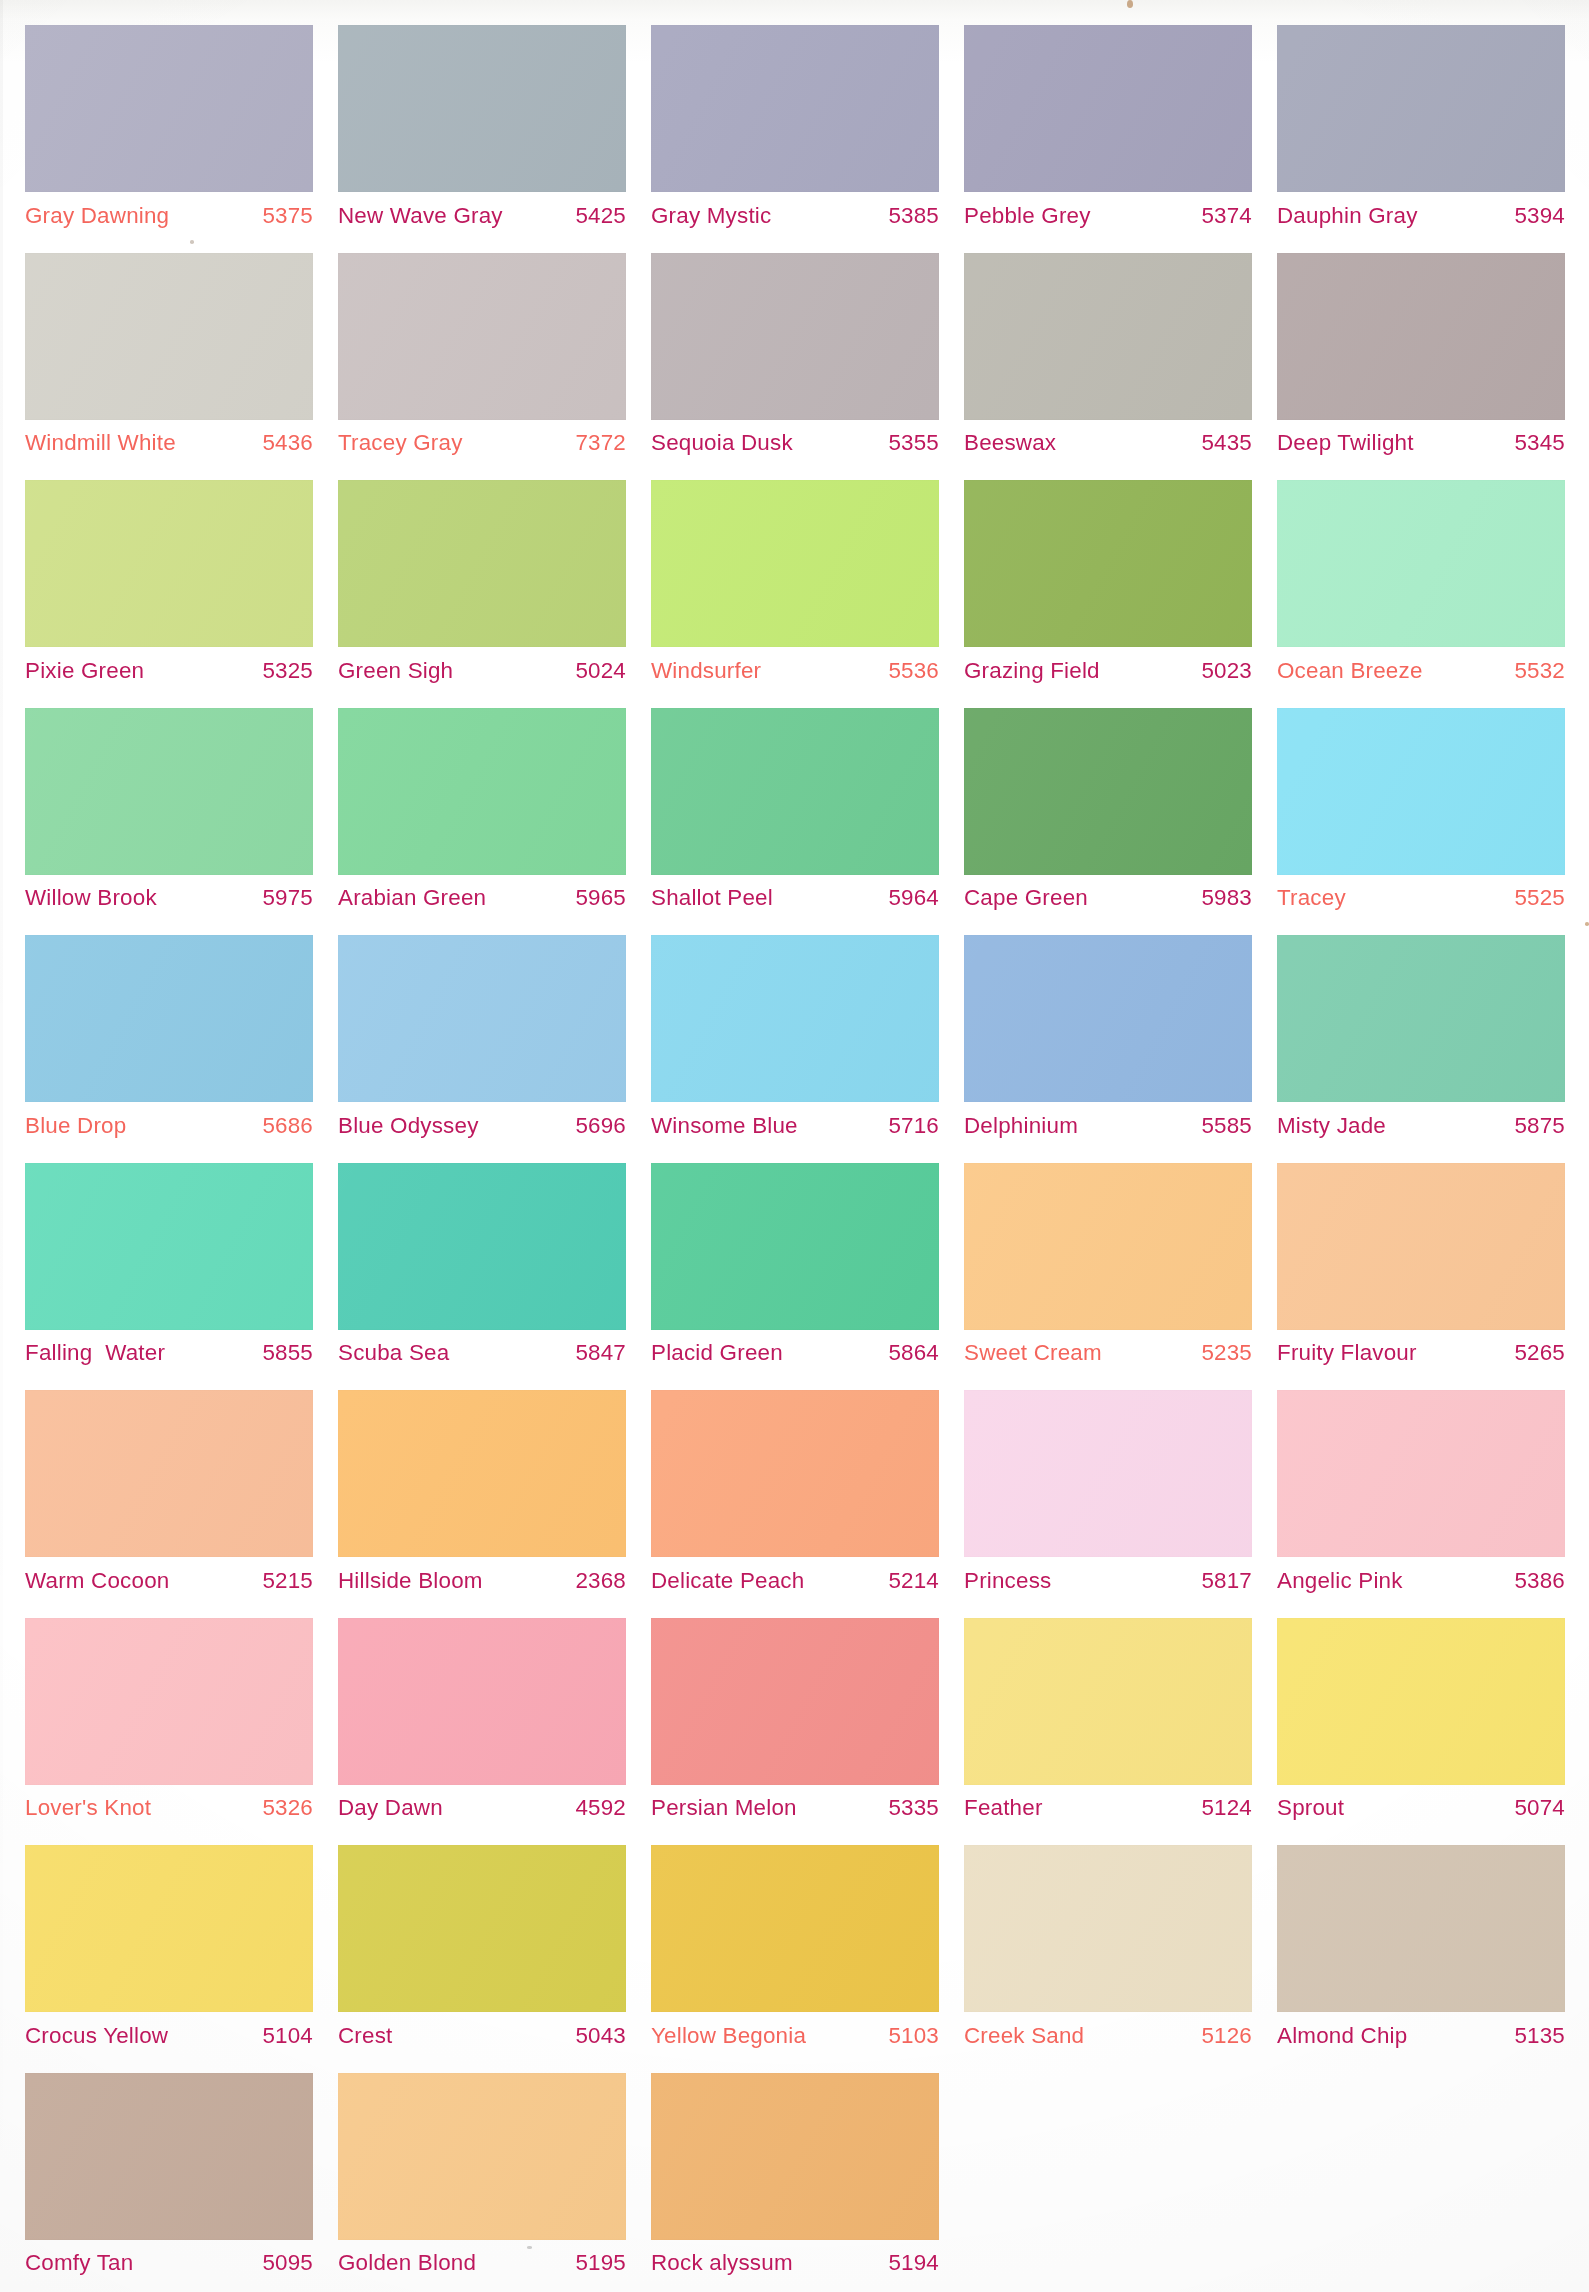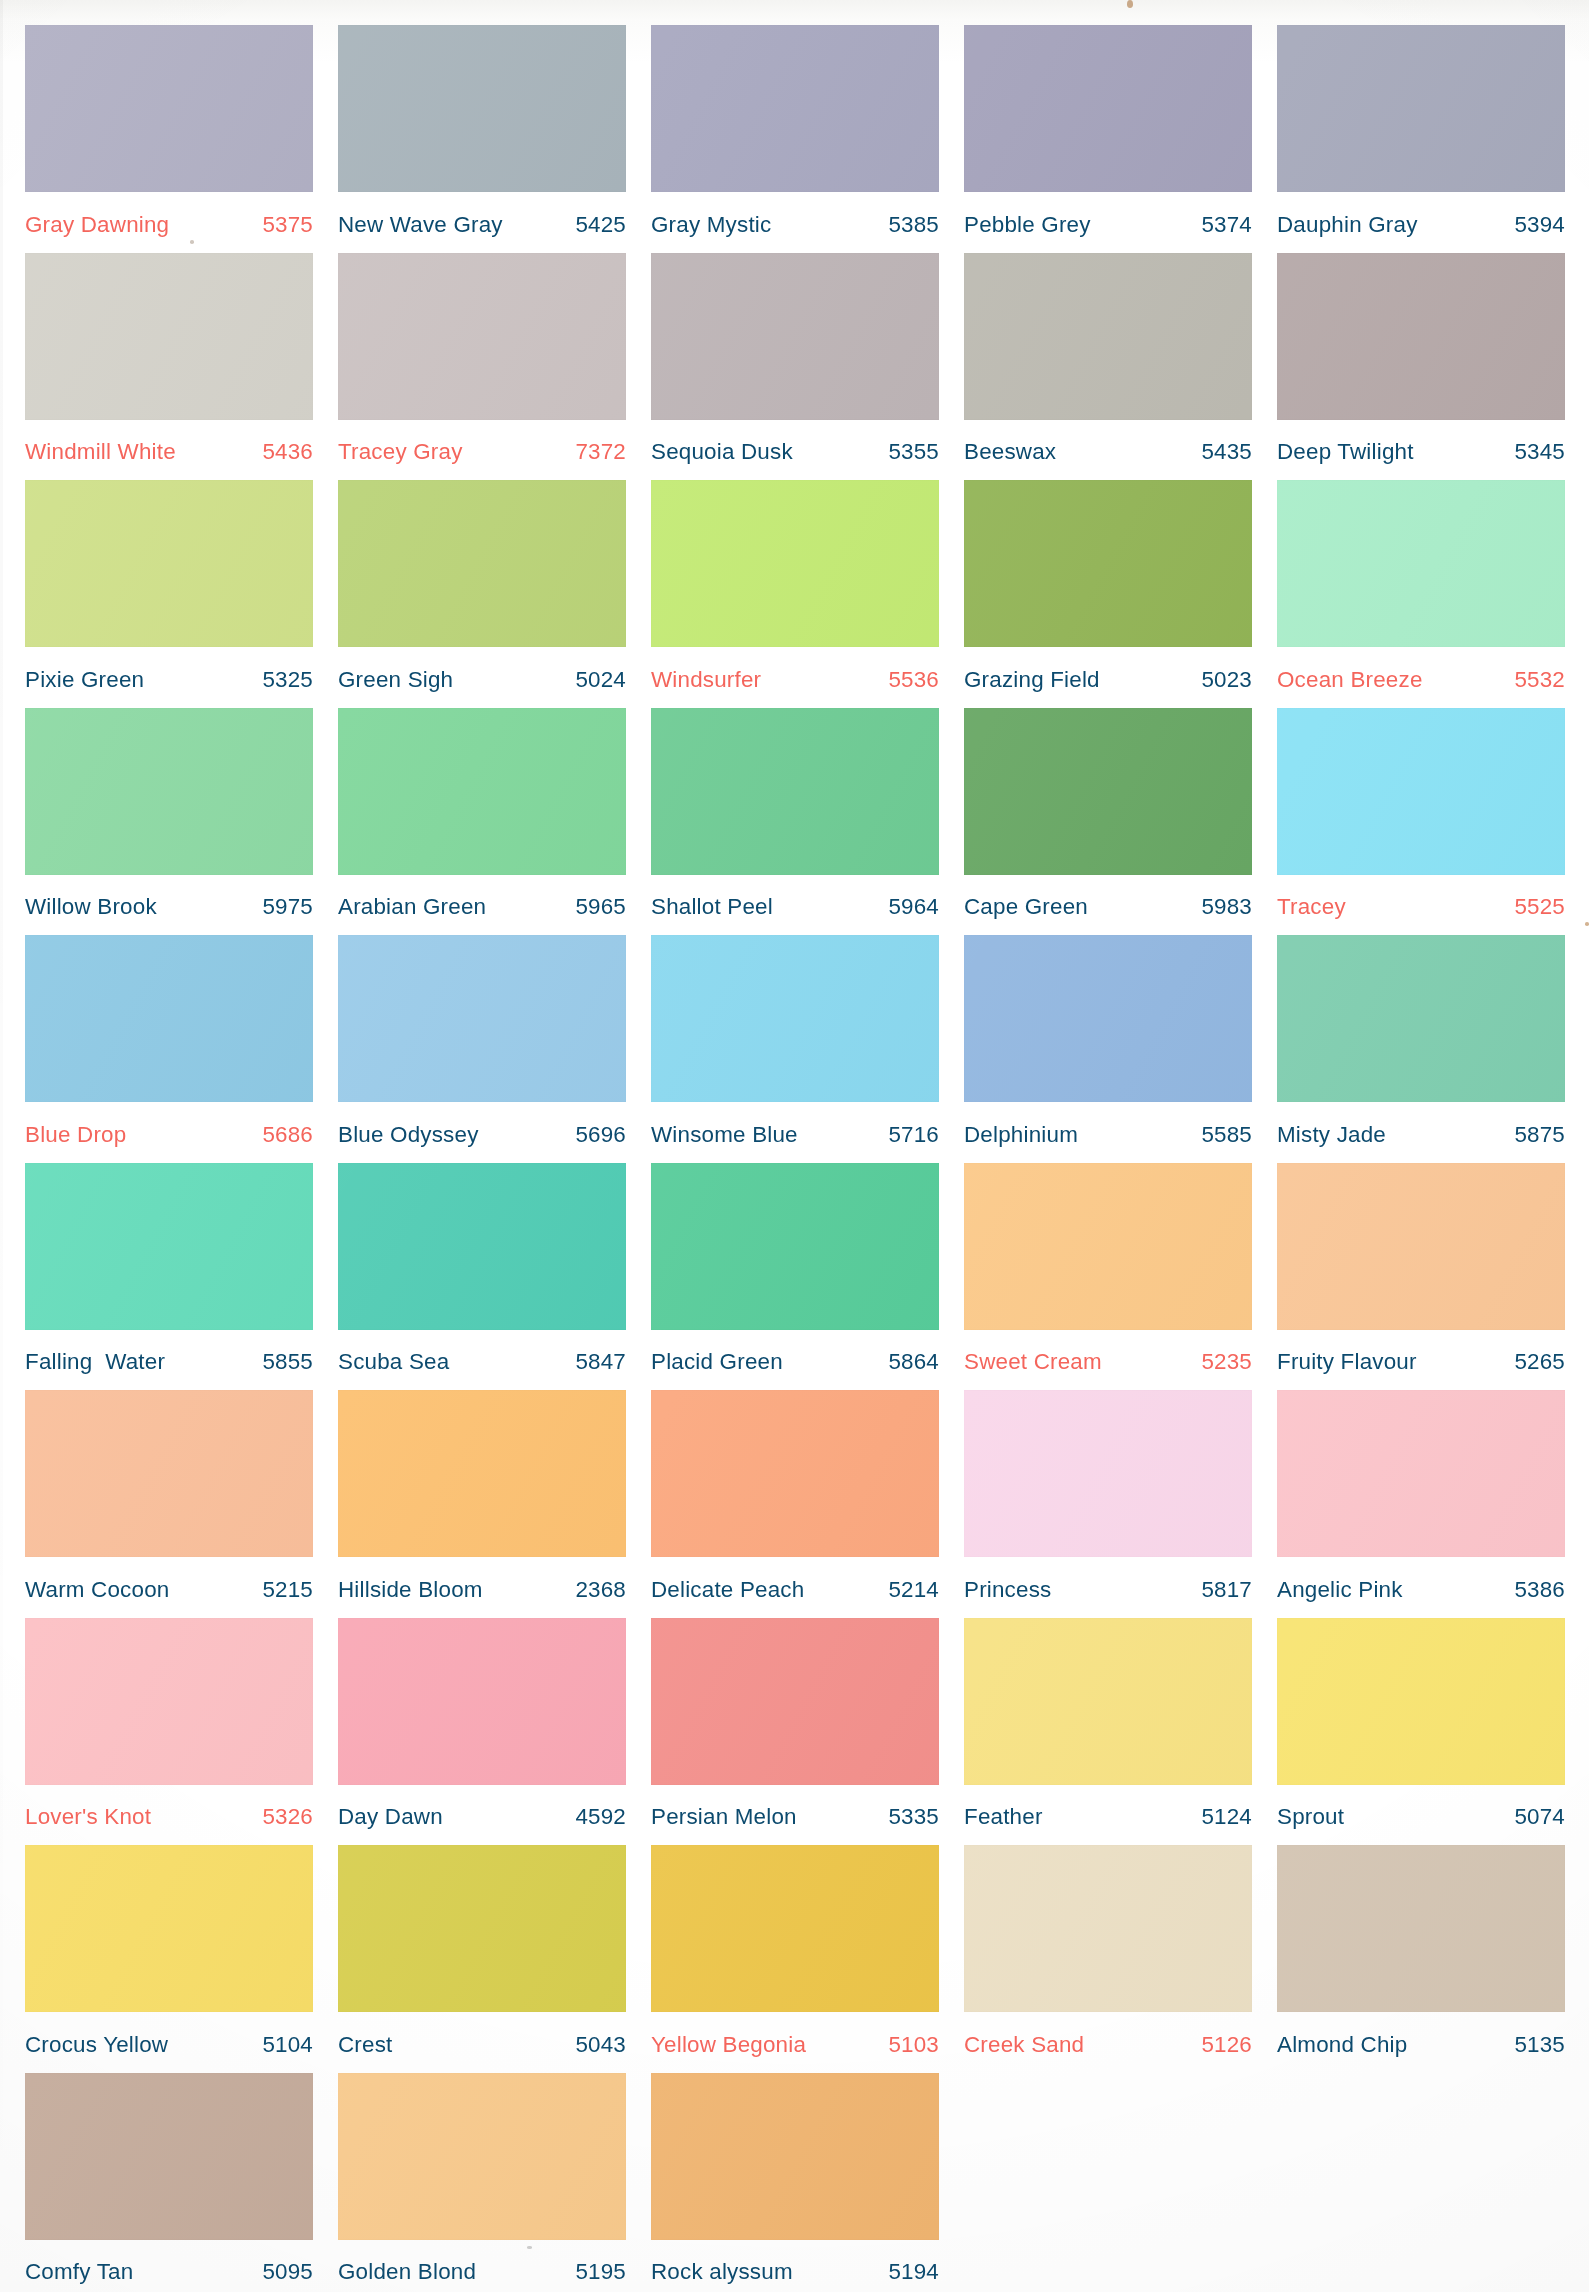--- a/index.html
+++ b/index.html
@@ -48,21 +48,20 @@
     padding: 18px 12.5px 0 12.5px;
     box-sizing: border-box;
   }
 
   .cell {
     position: relative;
     box-sizing: border-box;
     padding: 0 12.5px;
     display: flex;
     flex-direction: column;
-    gap: 9px;
   }
 
   .swatch {
     width: 100%;
     height: 167px;
     margin-top: 7.2px;
     box-shadow: 0 0 0 0.4px rgba(0,0,0,0.015) inset;
     position: relative;
   }
   .swatch::after {
@@ -74,21 +73,21 @@
   }
 
   .caption {
     display: flex;
     justify-content: space-between;
     align-items: baseline;
     margin-top: 12.5px;
     font-size: 22.4px;
     letter-spacing: 0.2px;
     line-height: 1;
-    color: #0c4a6e;
+    color: #be185d;
     white-space: pre;
   }
   .cell.hl .caption { color: #f4655c; }
 
   .name { text-align: left; }
   .code { text-align: center; font-variant-numeric: lining-nums; }
 
   
   .speck {
     position: absolute;

